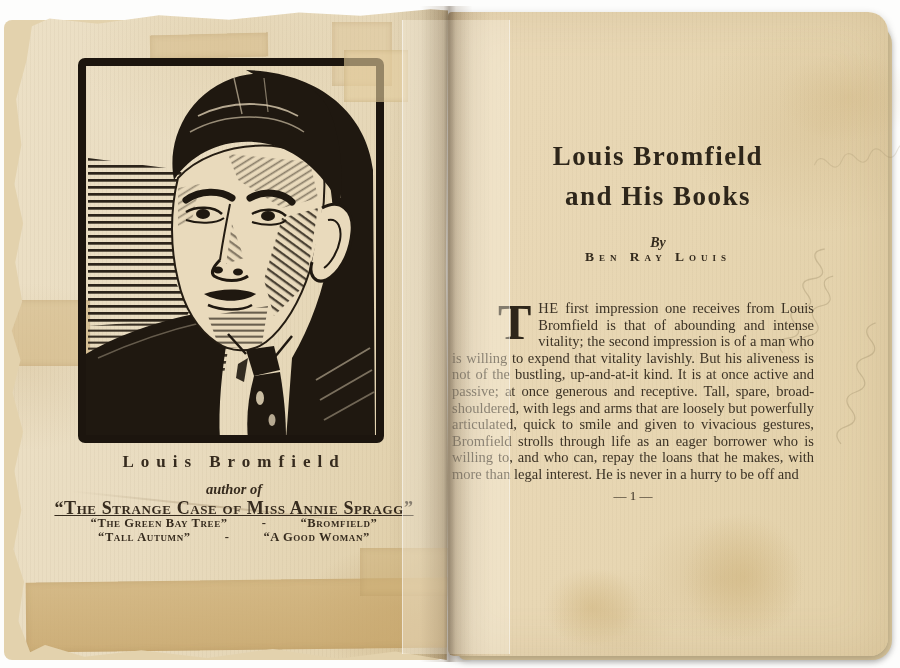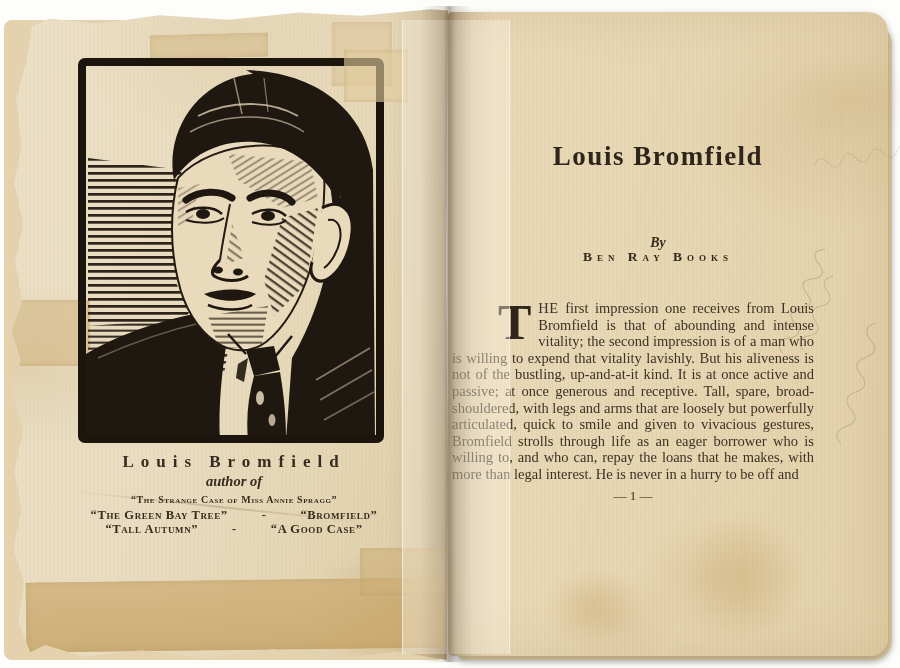--- a/index.html
+++ b/index.html
@@ -41,22 +41,22 @@
     position:absolute;inset:0;
     background:linear-gradient(to left, rgba(92,70,42,.30), rgba(92,70,42,.10) 26px, transparent 60px);
   }
 
   
   .portrait{position:absolute;left:68px;top:50px;width:306px;height:385px;z-index:2;}
 
   
   .caption{position:absolute;left:0;top:444px;width:448px;text-align:center;z-index:2;color:#362b1e;}
   .cap-name{font-size:17px;font-weight:bold;letter-spacing:7px;line-height:20px;}
-  .cap-author{font-size:14.5px;font-weight:bold;font-style:italic;line-height:17px;margin-top:1px;}
-  .cap-books{font-size:10px;font-weight:bold;font-variant:small-caps;line-height:14.5px;margin-top:3px;letter-spacing:.6px;}
+  .cap-author{font-size:14.5px;font-weight:bold;font-style:italic;line-height:17px;margin-top:9px;}
+  .cap-books{font-size:18px;font-weight:bold;font-variant:small-caps;line-height:14.5px;margin-top:3px;letter-spacing:.6px;text-decoration:underline;}
   .cap-row{display:flex;justify-content:center;gap:34px;font-size:12.5px;font-weight:bold;font-variant:small-caps;line-height:14.5px;letter-spacing:.6px;}
 
   
   .tape{position:absolute;background:rgba(213,186,134,.55);box-shadow:inset 0 0 6px rgba(150,120,70,.25);}
   .tape-top1{left:140px;top:26px;width:118px;height:24px;transform:rotate(-1.5deg);}
   .tape-top2{left:322px;top:14px;width:60px;height:64px;background:rgba(220,196,148,.45);}
   .tape-left1{left:-6px;top:292px;width:86px;height:66px;background:rgba(208,178,122,.5);}
   .tape-bottom{left:16px;top:572px;width:430px;height:70px;transform:rotate(-.7deg);
     background:linear-gradient(180deg, rgba(206,174,116,.75), rgba(198,164,104,.82));}
   .tape-bottom2{left:350px;top:540px;width:96px;height:48px;background:rgba(206,176,120,.55);}
@@ -220,21 +220,21 @@
       <div class="cap-author">author of</div>
       <div class="cap-books">“The Strange Case of Miss Annie Spragg”</div>
       <div class="cap-row">
         <span>“The Green Bay Tree”</span>
         <span>-</span>
         <span>“Bromfield”</span>
       </div>
       <div class="cap-row">
         <span>“Tall Autumn”</span>
         <span>-</span>
-        <span>“A Good Case”</span>
+        <span>“A Good Woman”</span>
       </div>
     </div>
   </div>
 
   <div class="page-right">
     <div class="gutter-shade"></div>
 
     <div class="stain stain1"></div>
     <div class="stain stain2"></div>
     <div class="stain stain3"></div>
@@ -245,23 +245,24 @@
     </svg>
     <svg class="pencil p2" width="170" height="50">
       <path d="M5 25 q9 -13 18 0 q9 13 18 0 q9 -13 18 0 q9 13 18 0 q9 -13 18 0 q9 13 18 0 q9 -13 18 0" stroke="#8a7a56" fill="none" stroke-width="1.3"></path>
     </svg>
     <svg class="pencil p3" width="140" height="40">
       <path d="M5 22 q7 -11 14 0 q7 11 14 0 q7 -11 14 0 q7 11 14 0 q7 -11 14 0 q7 11 14 0 q7 -11 14 0" stroke="#8a7a56" fill="none" stroke-width="1.2"></path>
     </svg>
 
     <div class="title">
       <div>Louis Bromfield</div>
+      <div>and His Books</div>
     </div>
     <div class="byline-by">By</div>
-    <div class="byline-author">Ben Ray Books</div>
+    <div class="byline-author">Ben Ray Louis</div>
 
     <div class="bodytext">
       <p style="margin:0;">
         <span class="dc">T</span><span class="lead">HE</span><span> first impression one receives from Louis Bromfield is that of abounding and intense vitality; the second impression is of a man who is willing to expend that vitality lavishly. But his aliveness is not of the bustling, up-and-at-it kind. It is at once active and passive; at once generous and receptive. Tall, spare, broad-shouldered, with legs and arms that are loosely but powerfully articulated, quick to smile and given to vivacious gestures, Bromfield strolls through life as an eager borrower who is willing to, and who can, repay the loans that he makes, with more than legal interest. He is never in a hurry to be off and</span>
       </p>
       <div class="pageno">— 1 —</div>
     </div>
   </div>
 
   <div class="fold-tape"></div>

